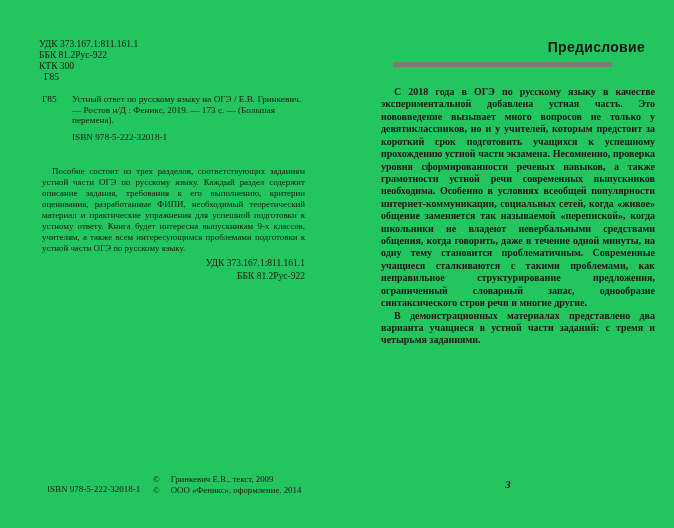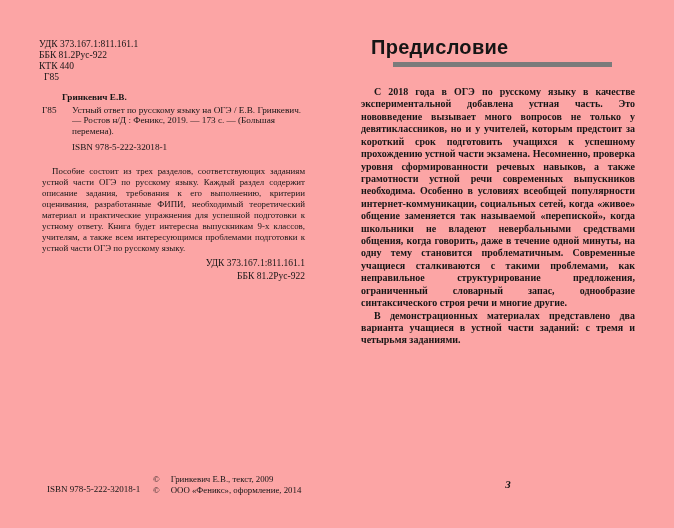--- a/index.html
+++ b/index.html
@@ -8,21 +8,21 @@
     width: 674px;
     height: 528px;
     background: #fdfdfd;
     font-family: "Liberation Serif", serif;
     color: #161616;
   }
   .spread {
     position: relative;
     width: 674px;
     height: 528px;
-    background: #fca5a5;
+    background: #22c55e;
     overflow: hidden;
   }
   .page {
     position: absolute;
     top: 0;
     bottom: 0;
   }
   .page-left  { left: 0;   width: 337px; }
   .page-right { left: 337px; width: 337px; }
 
@@ -104,38 +104,38 @@
     gap: 11px;
     white-space: nowrap;
   }
 
   
   .preface-title {
     position: absolute;
     left: 371px;
     top: 37px;
     width: 274px;
-    text-align: left;
+    text-align: right;
     font-family: "Liberation Sans", sans-serif;
     font-weight: bold;
-    font-size: 20px;
+    font-size: 14px;
     line-height: 20px;
     letter-spacing: 0.3px;
   }
   .title-rule {
     position: absolute;
     left: 393px;
     top: 62px;
     width: 219px;
     height: 5px;
     background: #7b7b7b;
   }
   .preface-body {
     position: absolute;
-    left: 361px;
+    left: 381px;
     top: 86px;
     width: 274px;
     font-size: 10px;
     line-height: 12.42px;
     font-weight: bold;
     text-align: justify;
   }
   .preface-body p {
     margin: 0;
     text-indent: 13px;
@@ -154,26 +154,25 @@
 </head>
 <body style="background: rgb(253, 253, 253); color: rgb(22, 22, 22);">
 
 <div class="spread">
 
   <div class="page page-left">
 
     <div class="top-codes">
       <div>УДК 373.167.1:811.161.1</div>
       <div>ББК 81.2Рус-922</div>
-      <div>КТК 440</div>
+      <div>КТК 300</div>
       <div class="code-indent">Г85</div>
     </div>
 
     <div class="catalog-card">
-      <div class="card-author">Гринкевич Е.В.</div>
       <div class="card-row">
         <span class="card-code">Г85</span>
         <span class="card-text">Устный ответ по русскому языку на ОГЭ / Е.В. Гринкевич. — Ростов н/Д : Феникс, 2019. — 173 с. — (Большая перемена).</span>
       </div>
       <div class="card-isbn">ISBN 978-5-222-32018-1</div>
     </div>
 
     <div class="annotation">Пособие состоит из трех разделов, соответствующих заданиям устной части ОГЭ по русскому языку. Каждый раздел содержит описание задания, требования к его выполнению, критерии оценивания, разработанные ФИПИ, необходимый теоретический материал и практические упражнения для успешной подготовки к устному ответу. Книга будет интересна выпускникам 9-х классов, учителям, а также всем интересующимся проблемами подготовки к устной части ОГЭ по русскому языку.</div>
 
     <div class="mid-codes">

